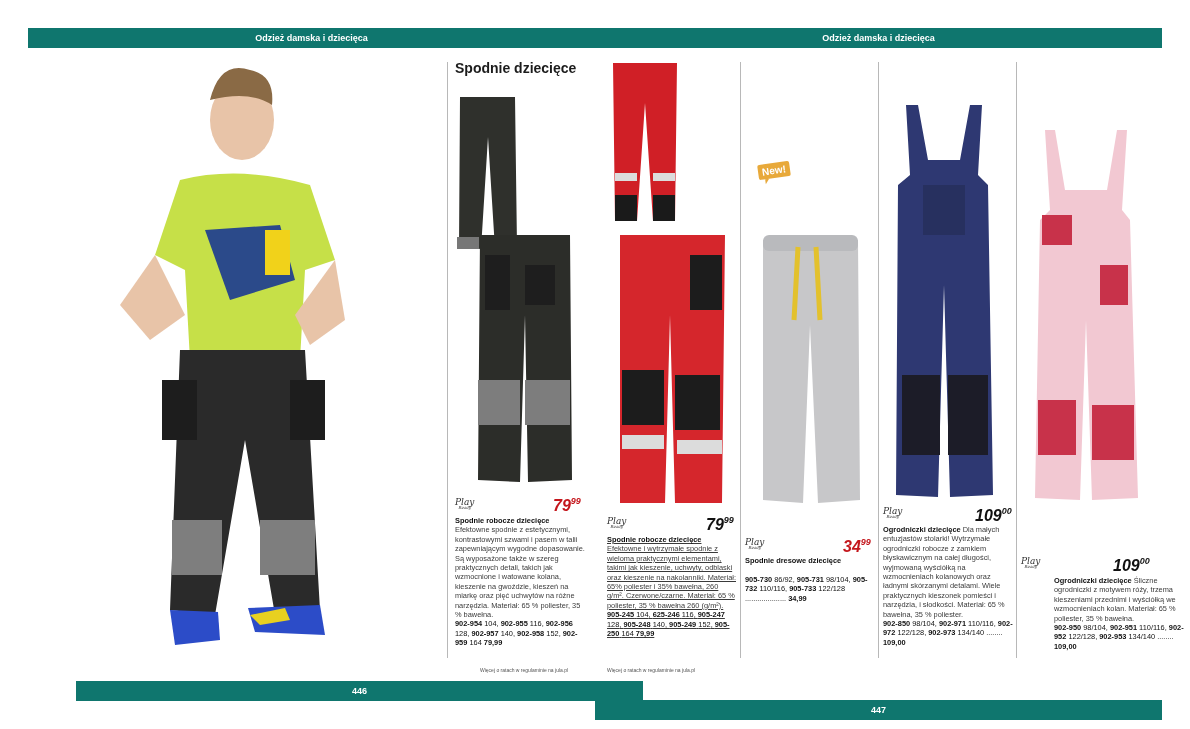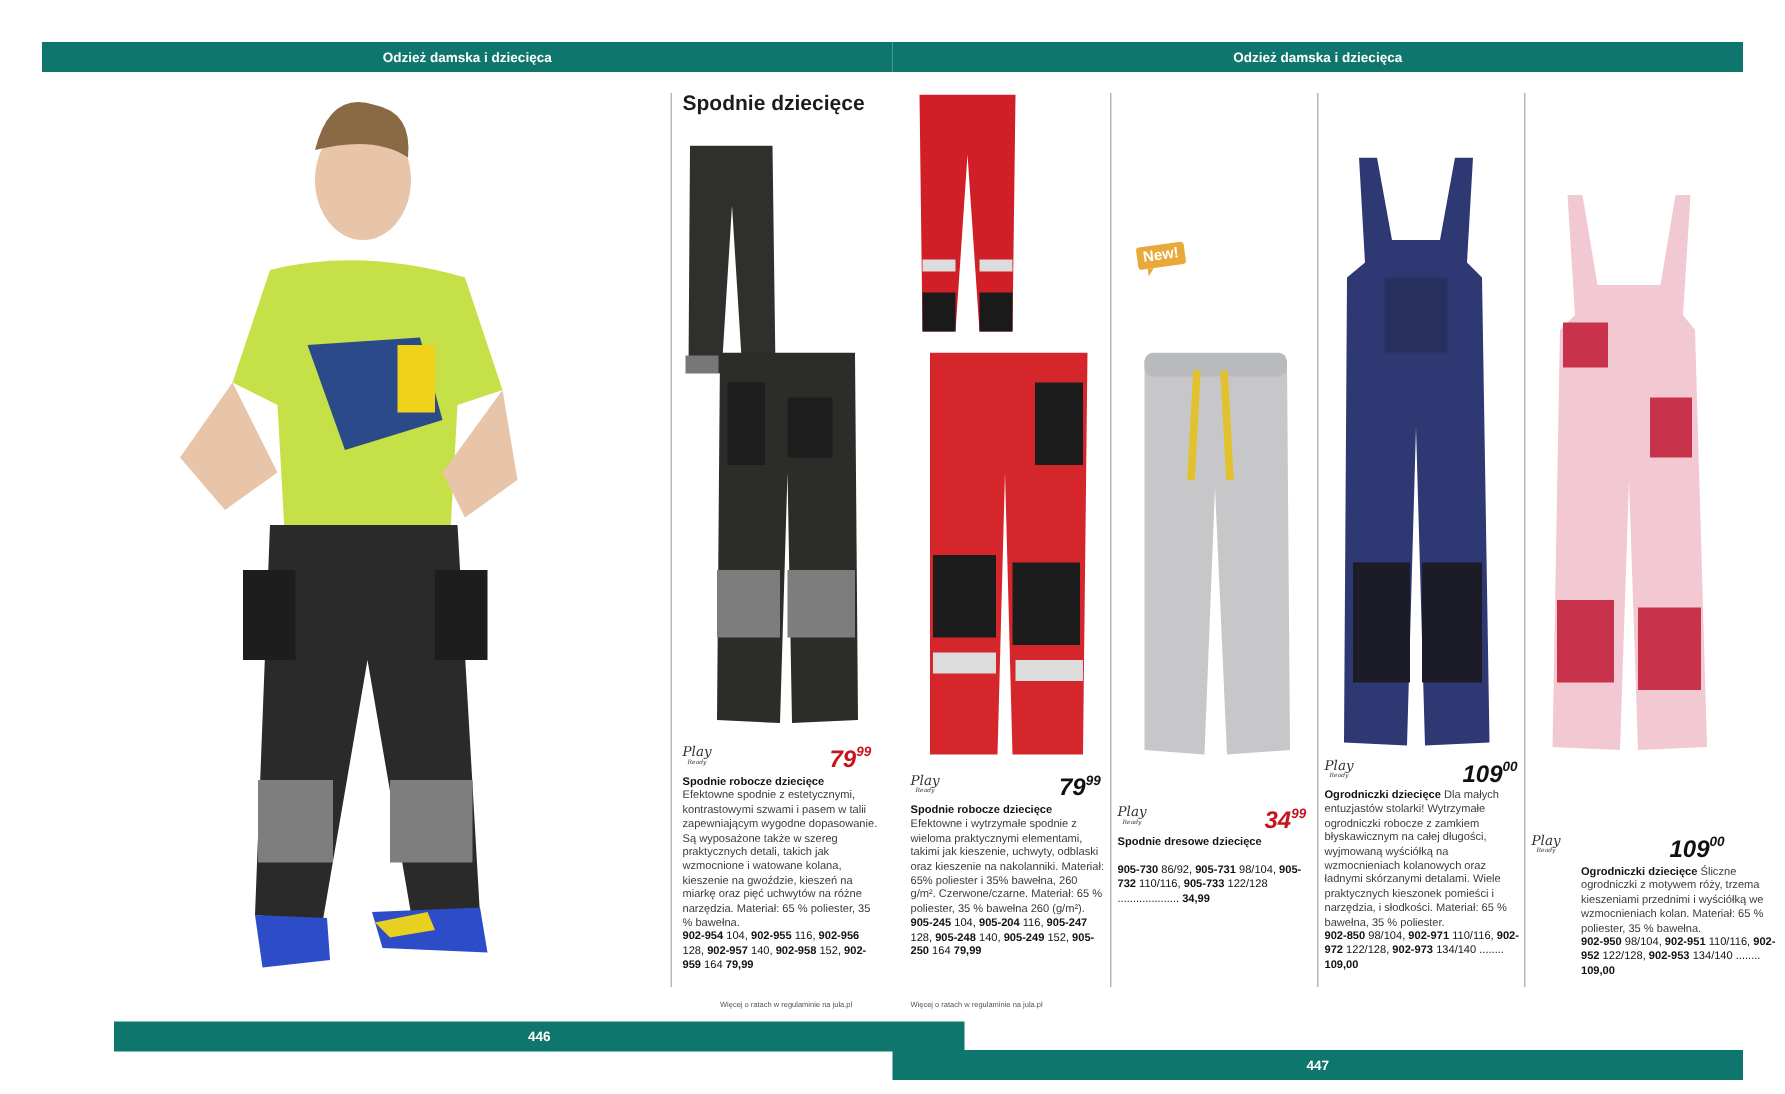--- a/index.html
+++ b/index.html
@@ -142,26 +142,26 @@
   </span>
 </div>
 <div class="note" style="left:480px;top:667px;">Więcej o ratach w regulaminie na jula.pl</div>
 
 <div class="logo" style="left:607px;top:516px;">
   <span>Play</span><span class="sub">Ready</span>
 </div>
 <div class="price black" style="left:706px;top:515px;">
   <span>79</span><sup>99</sup>
 </div>
-<div class="block" style="left:607px;top:535px;width:130px;">
+<div class="block" style="left:607px;top:535px;width:130px;text-decoration:underline;">
   <span class="name">Spodnie robocze dziecięce</span>
   <span>Efektowne i wytrzymałe spodnie z wieloma praktycznymi elementami, takimi jak kieszenie, uchwyty, odblaski oraz kieszenie na nakolanniki. Materiał: 65% poliester i 35% bawełna, 260 g/m². Czerwone/czarne. Materiał: 65 % poliester, 35 % bawełna 260 (g/m²).</span><br>
   <span class="codes">
     <b>905-245</b> <span>104</span>,
-    <b>905-204</b> <span>116</span>,
+    <b>625-246</b> <span>116</span>,
     <b>905-247</b> <span>128</span>,
     <b>905-248</b> <span>140</span>,
     <b>905-249</b> <span>152</span>,
     <b>905-250</b> <span>164</span>
     <b>79,99</b>
   </span>
 </div>
 <div class="note" style="left:607px;top:667px;">Więcej o ratach w regulaminie na jula.pl</div>
 
 <div class="logo" style="left:745px;top:537px;">

